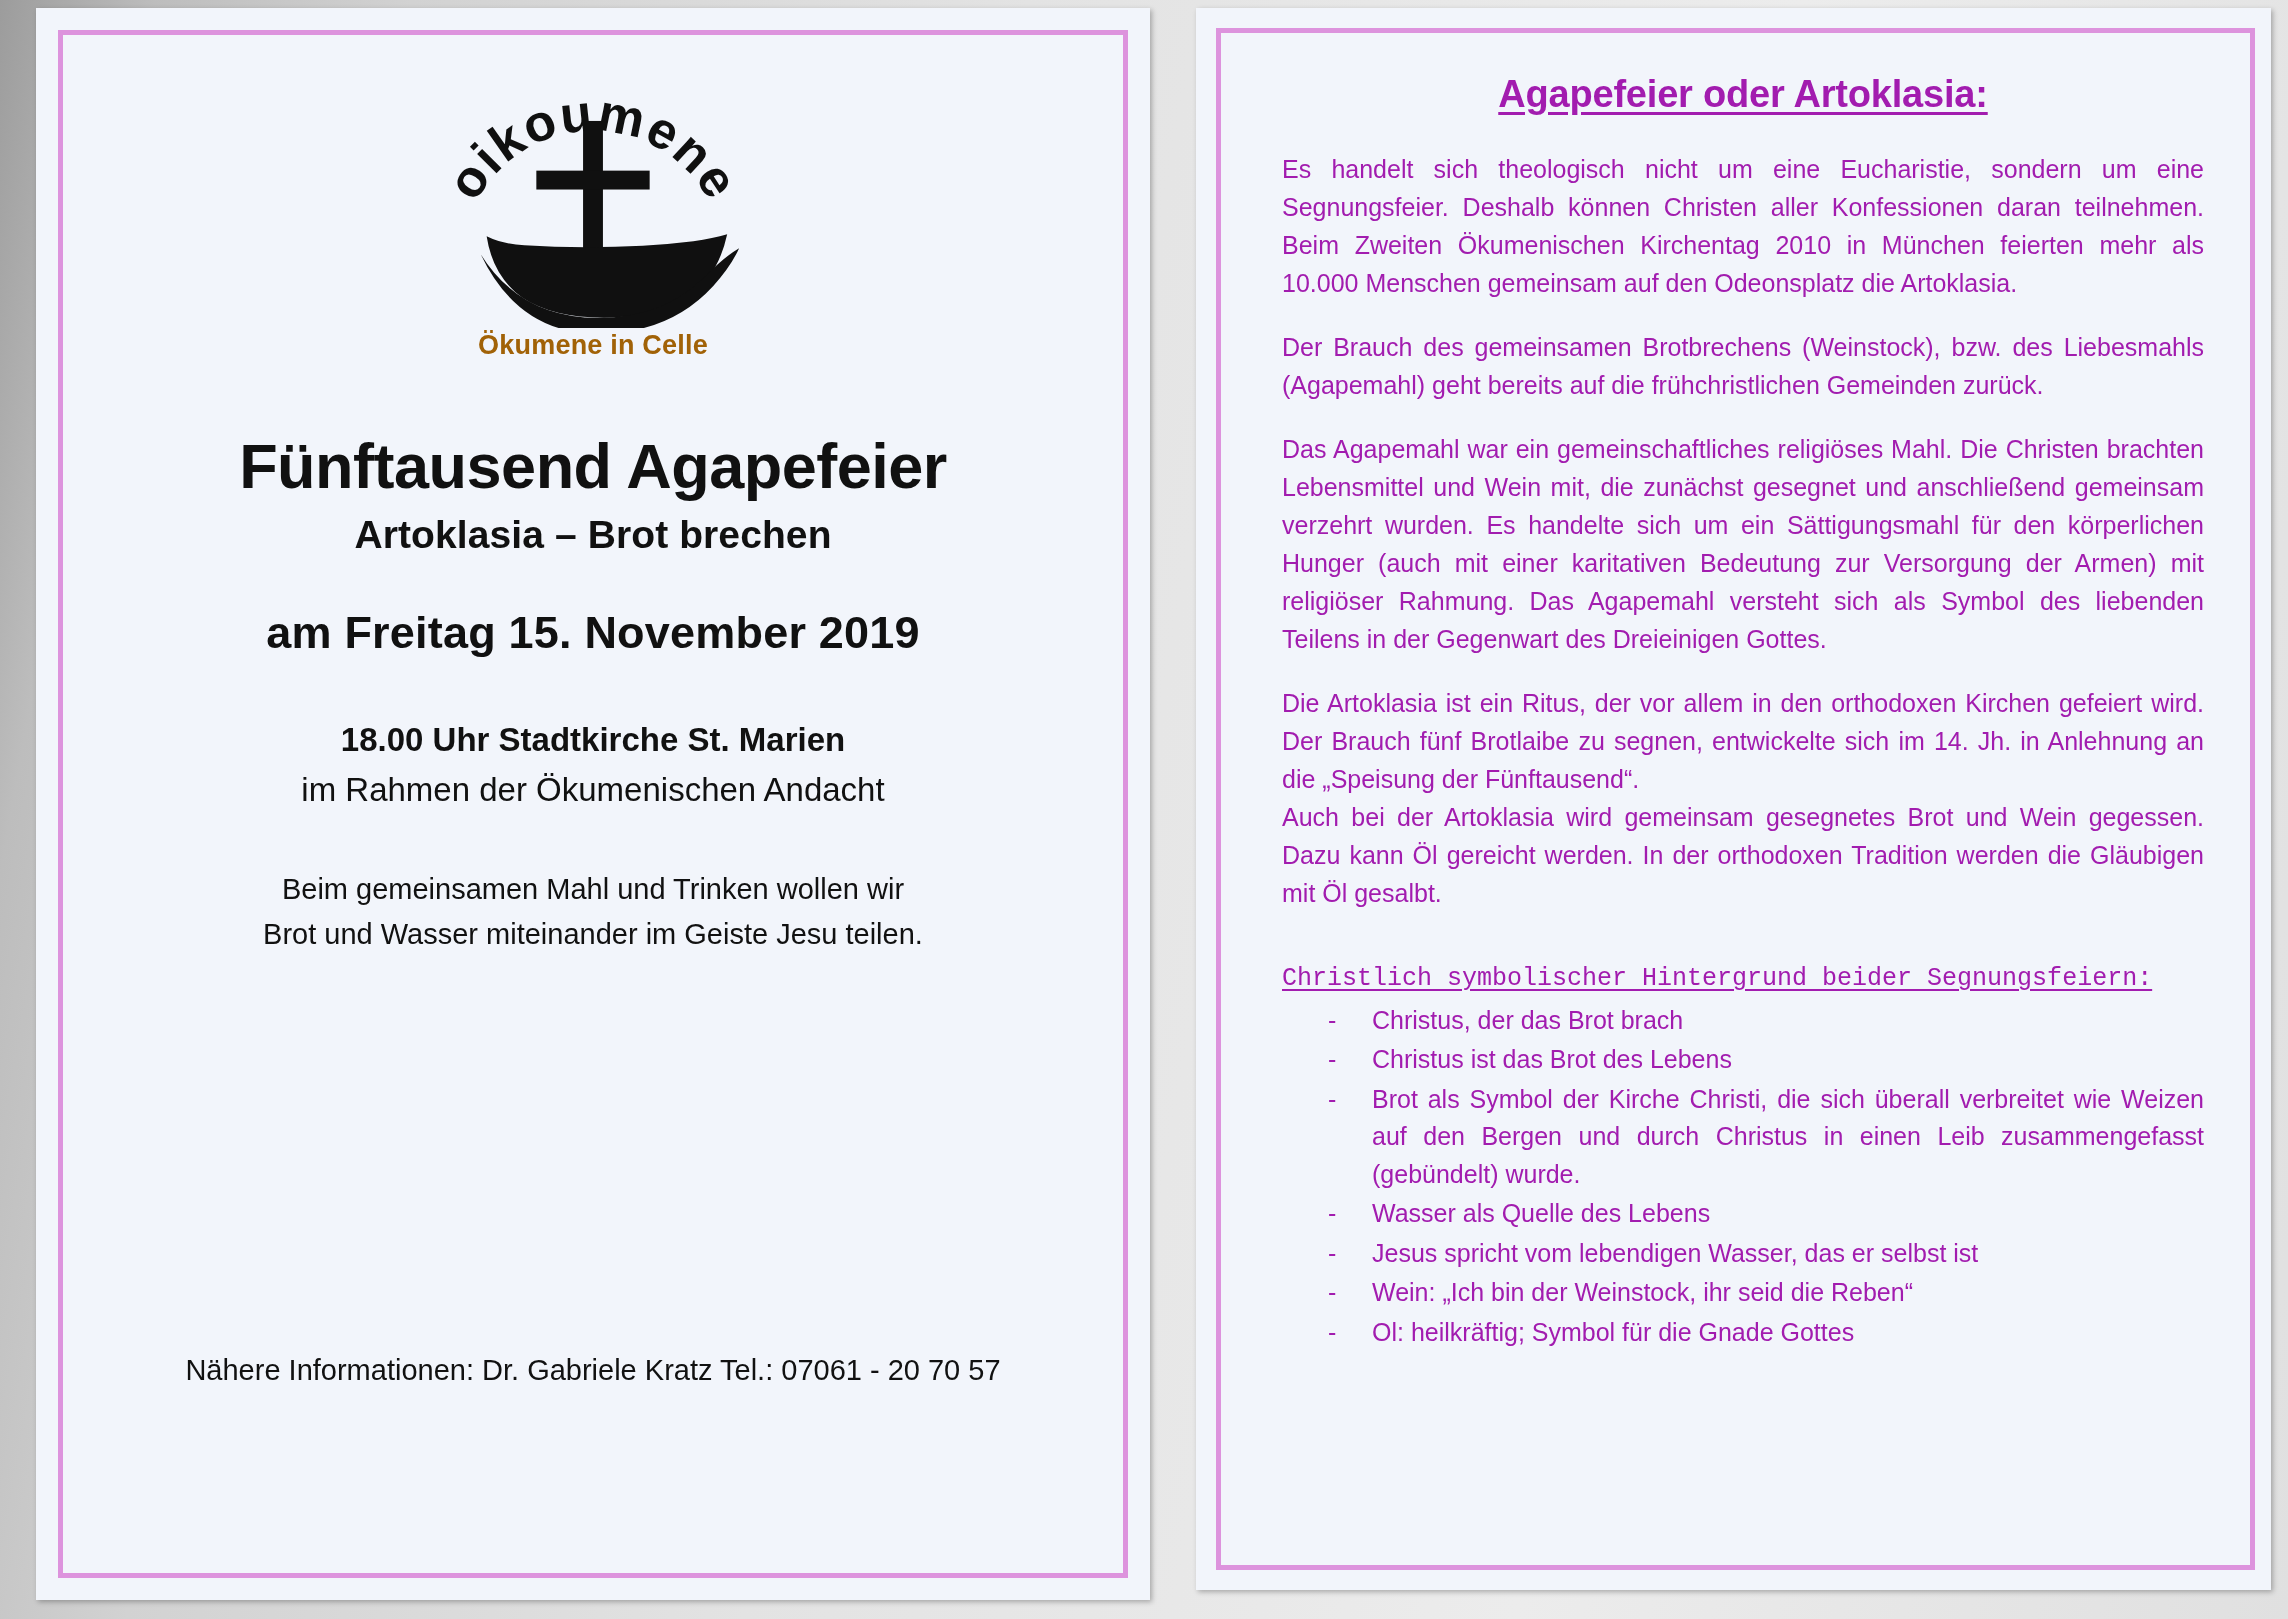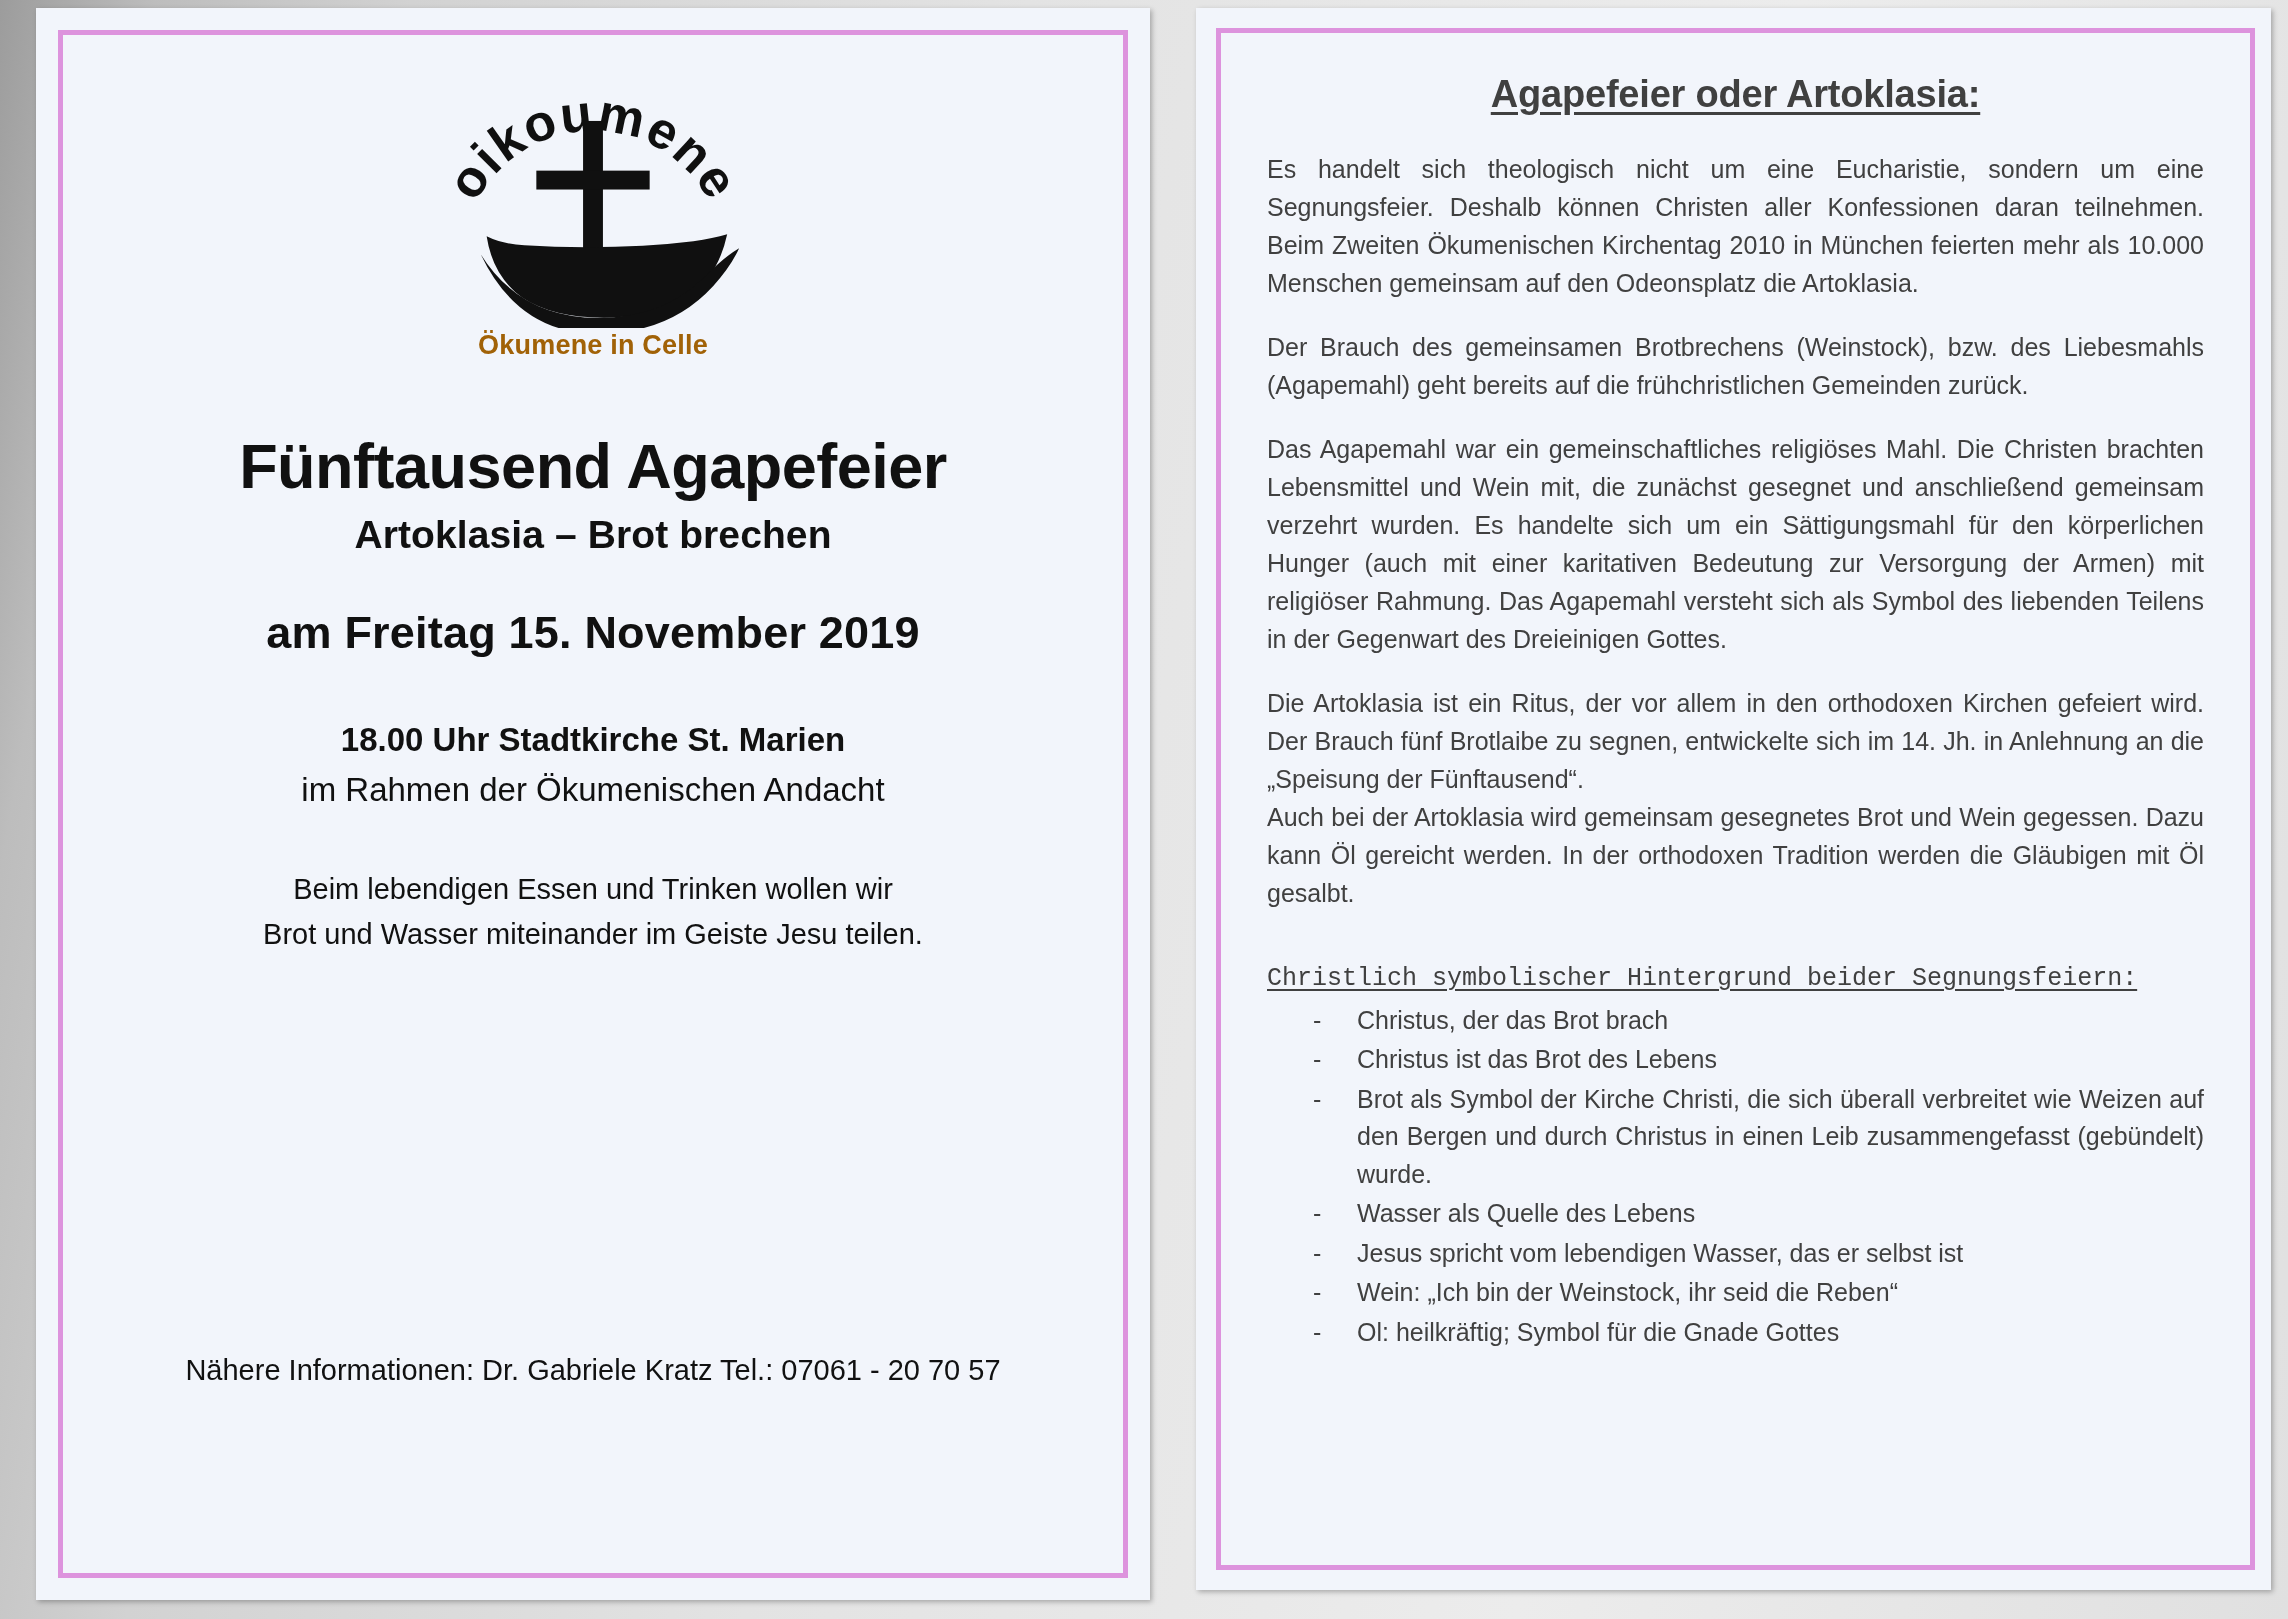--- a/index.html
+++ b/index.html
@@ -118,22 +118,22 @@
     position: absolute;
     left: 0; right: 0;
     top: 1319px;
     text-align: center;
     font-size: 29px;
     color: #111;
   }
 
   
   .right-inner {
-    padding: 40px 46px 0 46px;
-    color: #404040;
+    padding: 40px 46px 0 61px;
+    color: #a21caf;
   }
   .right-title {
     text-align: center;
     font-size: 38px;
     font-weight: bold;
     text-decoration: underline;
     text-underline-offset: 5px;
     margin-bottom: 34px;
     letter-spacing: -0.2px;
   }
@@ -203,21 +203,21 @@
           <div class="logo-caption">Ökumene in Celle</div>
         </div>
 
         <div class="title-main">Fünftausend Agapefeier</div>
         <div class="title-sub">Artoklasia – Brot brechen</div>
         <div class="title-date">am Freitag  15. November  2019</div>
         <div class="venue-line">18.00 Uhr Stadtkirche St. Marien</div>
         <div class="venue-sub">im Rahmen der Ökumenischen Andacht</div>
 
         <div class="invite">
-          <div>Beim lebendigen Essen und Trinken wollen wir</div>
+          <div>Beim gemeinsamen Mahl und Trinken wollen wir</div>
           <div>Brot und Wasser miteinander im Geiste Jesu teilen.</div>
         </div>
 
       </div>
 
       <div class="contact">Nähere Informationen: Dr. Gabriele Kratz   Tel.:   07061 - 20 70 57</div>
     </div>
   </div>
 
   <div class="page page-right">

